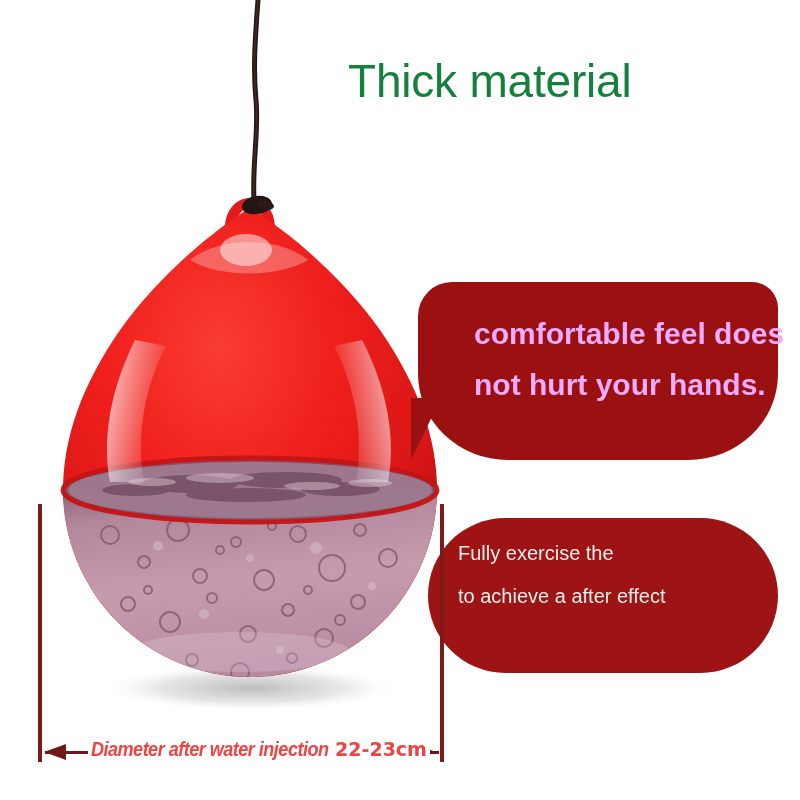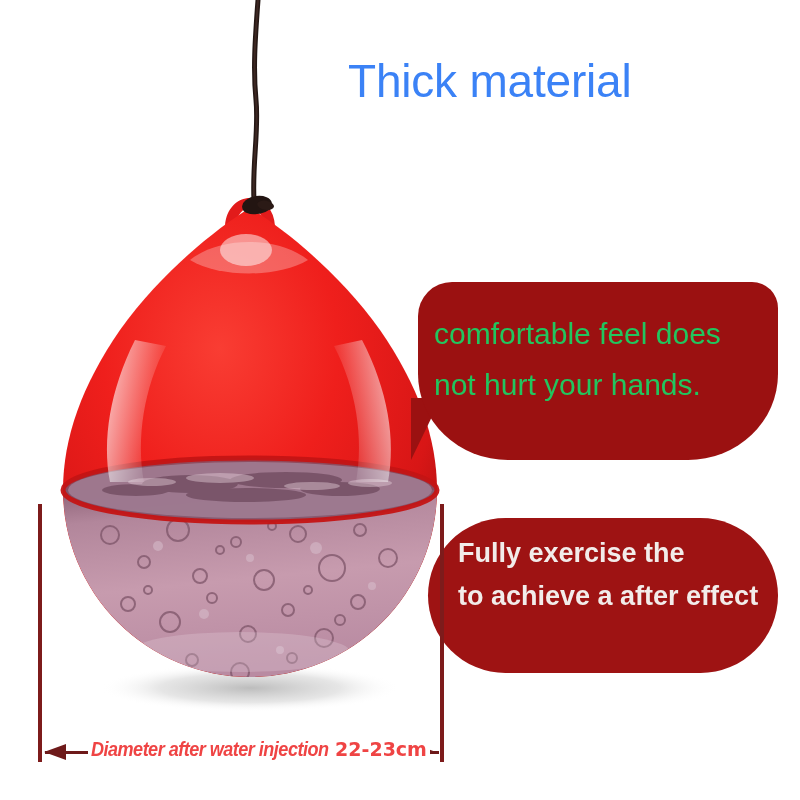--- a/index.html
+++ b/index.html
@@ -15,21 +15,21 @@
     width: 800px;
     height: 800px;
     background: #ffffff;
     overflow: hidden;
   }
 
   
   .headline {
     position: absolute;
     left: 348px;
-    color: #3b82f6;
+    color: #15803d;
     font-size: 46px;
     font-weight: 400;
     letter-spacing: -0.2px;
     white-space: nowrap;
     line-height: 1;
   }
   .headline-1 { top: 58px; }
   .headline-2 { top: 140px; }
 
   
@@ -84,25 +84,26 @@
     border-top-right-radius: 26px;
     z-index: 20;
   }
   .speech-bubble .bub-inner {
     position: absolute;
     left: 0; top: 0; right: 0; bottom: 0;
     padding: 26px 20px 0 16px;
     box-sizing: border-box;
   }
   .bub-line {
-    color: #22c55e;
+    color: #f0abfc;
     font-size: 30px;
     line-height: 51px;
     white-space: nowrap;
-    font-weight: 400;
+    font-weight: 700;
+    margin-left: 40px;
   }
   .bubble-tail2 {
     position: absolute;
     left: 411px;
     top: 398px;
     width: 0;
     height: 0;
     border-top: 62px solid #9b1111;
     border-right: 30px solid transparent;
     z-index: 19;
@@ -116,24 +117,24 @@
     width: 350px;
     height: 155px;
     background: #9e1313;
     border-radius: 80px;
     z-index: 20;
     box-sizing: border-box;
     padding: 14px 26px 0 30px;
   }
   .pill-line {
     color: #f2ecea;
-    font-size: 27px;
+    font-size: 20px;
     line-height: 43px;
     white-space: nowrap;
-    font-weight: 700;
+    font-weight: 400;
   }
 
   
   .meas-v {
     position: absolute;
     width: 4px;
     background: #7d1b1b;
     z-index: 25;
   }
   .meas-v-left  { left: 38px;  top: 504px; height: 258px; }

